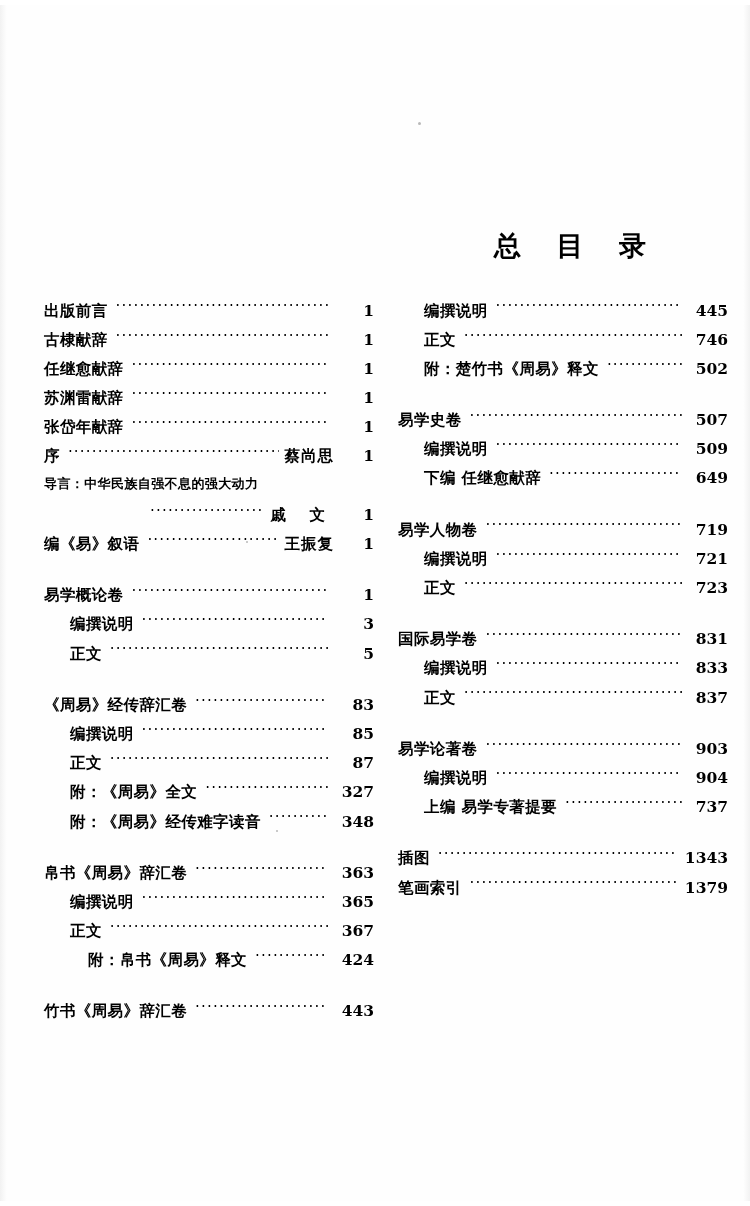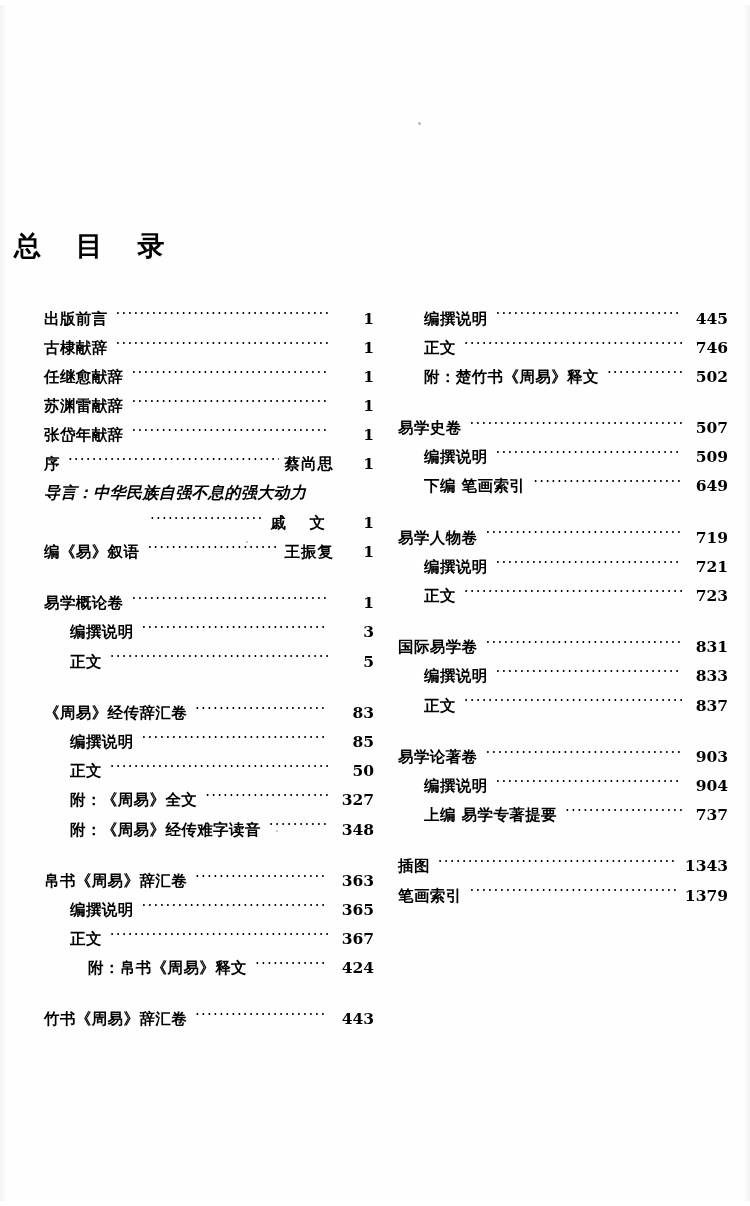--- a/index.html
+++ b/index.html
@@ -47,37 +47,37 @@
     position: absolute;
     background: #b9b9b9;
     border-radius: 50%;
   }
 
   .toc-title {
     position: absolute;
     left: 0;
     top: 228px;
     width: 660px;
-    text-align: left;
+    text-align: right;
     font-size: 27px;
     font-weight: bold;
     letter-spacing: 14px;
     text-indent: 14px;
-    font-family: Liberation Serif, serif;
+    font-family: Liberation Sans, sans-serif;
   }
 
   .columns {
     position: absolute;
     left: 0;
     top: 296px;
     width: 750px;
   }
   .col {
     position: absolute;
-    top: 12px;
+    top: 4px;
   }
   .col-left  { left: 44px;  width: 330px; }
   .col-right { left: 398px; width: 330px; }
 
   .row {
     display: flex;
     align-items: baseline;
     height: 29.2px;
     font-size: 15.5px;
     white-space: nowrap;
@@ -121,26 +121,25 @@
     text-align: right;
     font-family: "DejaVu Serif", "Liberation Serif", serif;
     font-size: 15.5px;
   }
   .pageno.wide4 { width: 44px; }
 
   .indent-1 { padding-left: 26px; }
   .indent-2 { padding-left: 44px; }
 
   .full-line {
-    font-size: 16px;
+    font-size: 13px;
     font-weight: bold;
     height: 29.2px;
     white-space: nowrap;
     letter-spacing: .4px;
-    font-style: italic;
   }
   .cont-row { padding-left: 98px; }
 </style>
 </head>
 <body>
 
 <div class="page">
 
   <div class="edge-left"></div>
   <div class="edge-right"></div>
@@ -221,21 +220,21 @@
           <span class="pageno">83</span>
         </div>
         <div class="row indent-1">
           <span class="label">编撰说明</span>
           <span class="leader"></span>
           <span class="pageno">85</span>
         </div>
         <div class="row indent-1">
           <span class="label">正文</span>
           <span class="leader"></span>
-          <span class="pageno">50</span>
+          <span class="pageno">87</span>
         </div>
         <div class="row indent-1">
           <span class="label">附：《周易》全文</span>
           <span class="leader"></span>
           <span class="pageno">327</span>
         </div>
         <div class="row indent-1">
           <span class="label">附：《周易》经传难字读音</span>
           <span class="leader"></span>
           <span class="pageno">348</span>
@@ -289,21 +288,21 @@
           <span class="label">易学史卷</span>
           <span class="leader"></span>
           <span class="pageno">507</span>
         </div>
         <div class="row indent-1">
           <span class="label">编撰说明</span>
           <span class="leader"></span>
           <span class="pageno">509</span>
         </div>
         <div class="row indent-1">
-          <span class="label">下编  笔画索引</span>
+          <span class="label">下编  任继愈献辞</span>
           <span class="leader"></span>
           <span class="pageno">649</span>
         </div>
         <div class="spacer"></div>
         <div class="row">
           <span class="label">易学人物卷</span>
           <span class="leader"></span>
           <span class="pageno">719</span>
         </div>
         <div class="row indent-1">

